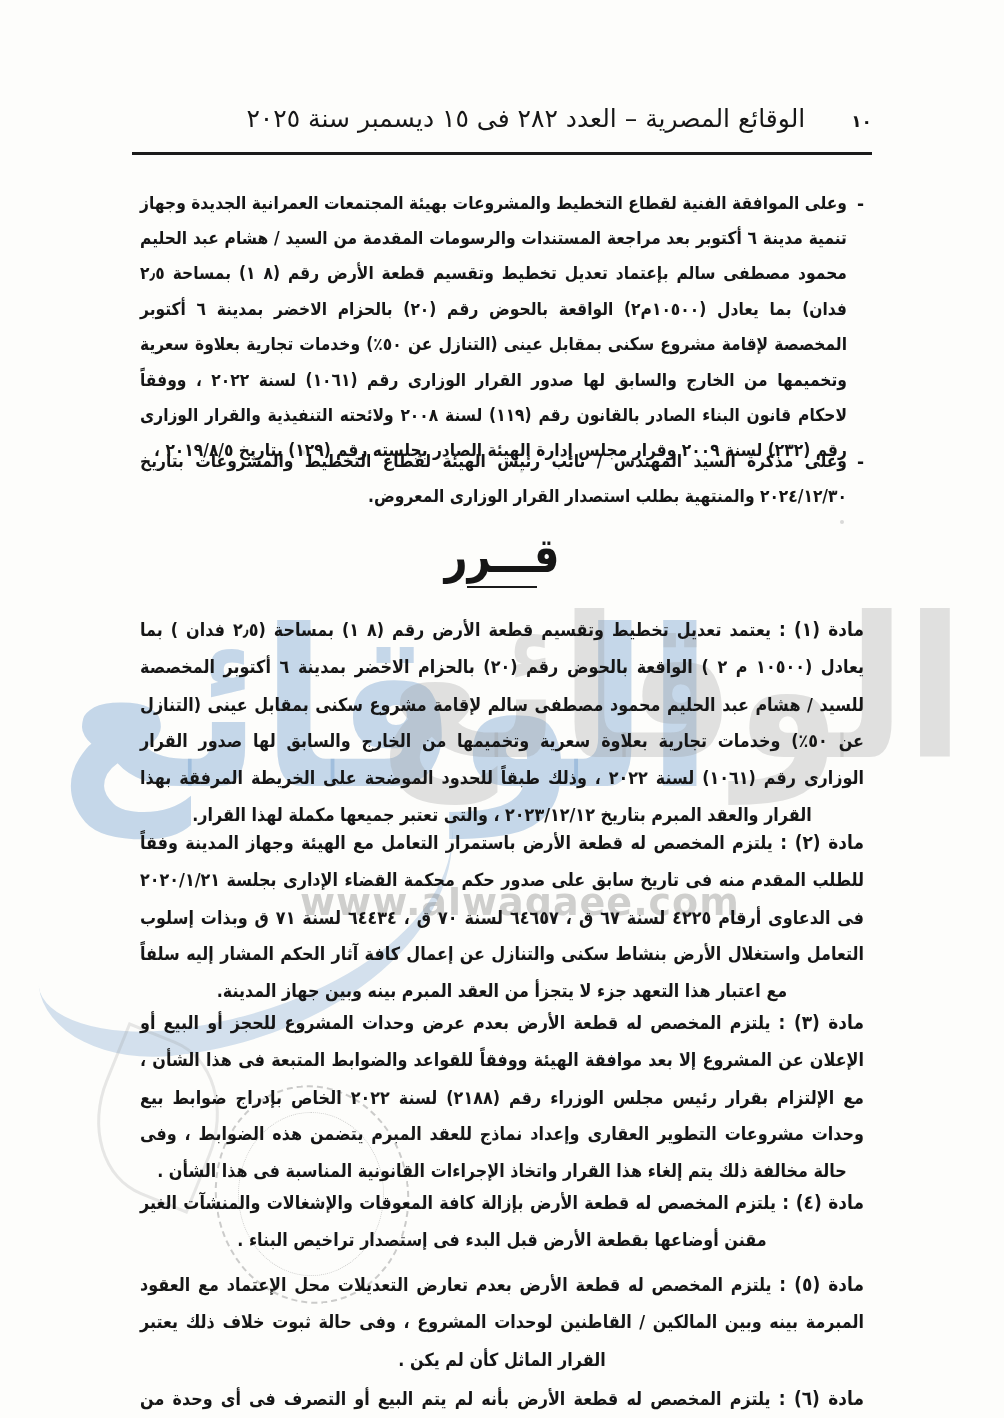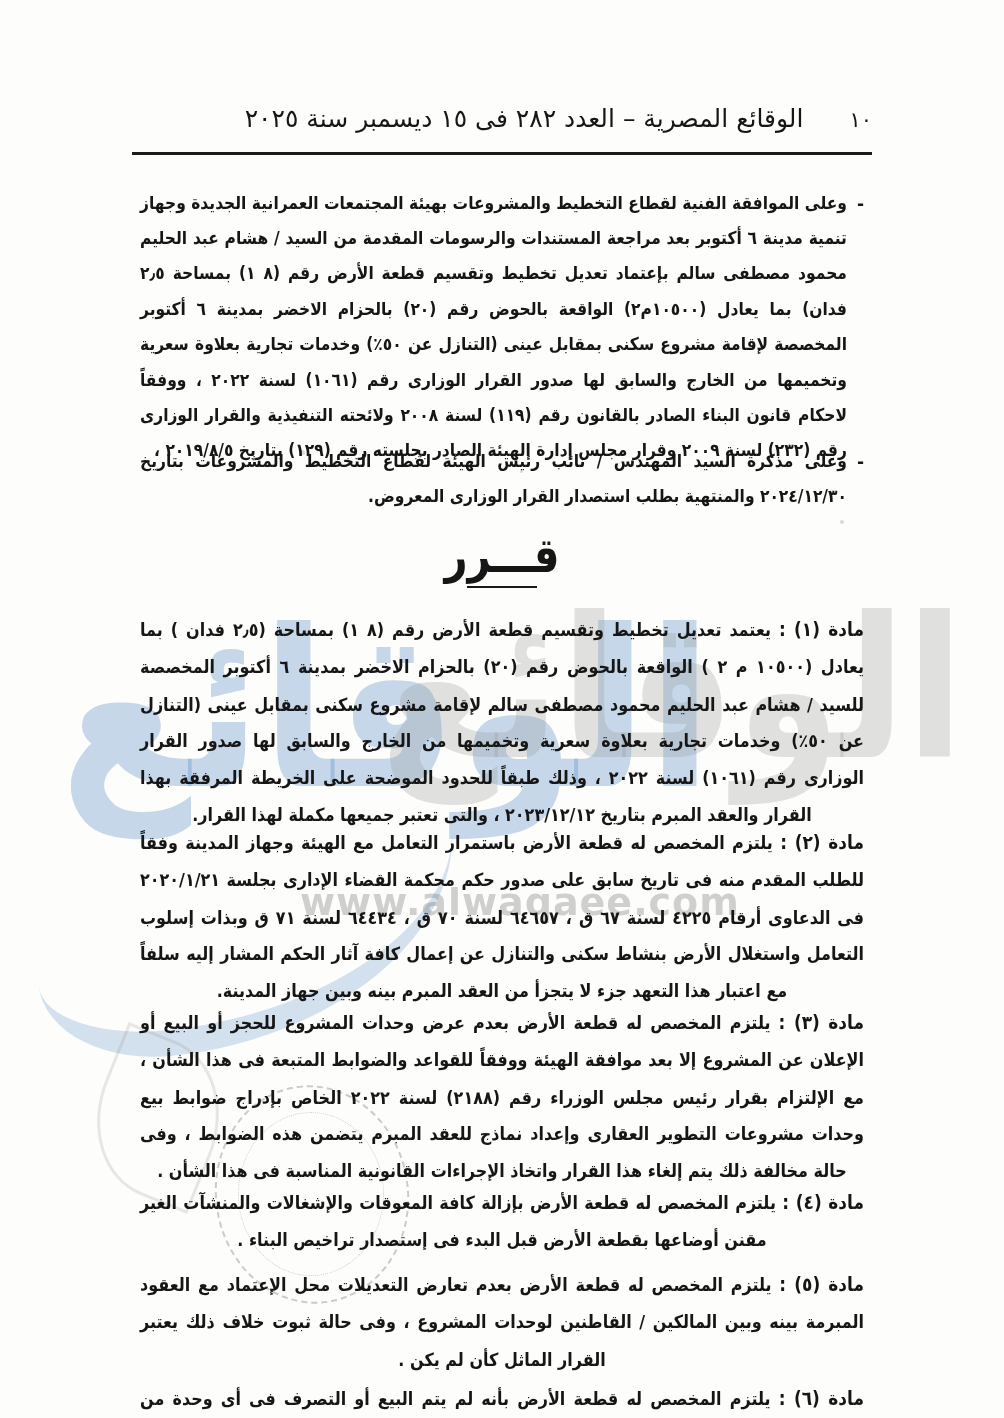--- a/index.html
+++ b/index.html
@@ -98,22 +98,22 @@
     top: 104px;
     left: 132px;
     right: 132px;
     display: flex;
     align-items: baseline;
     justify-content: flex-start;
     gap: 46px;
     direction: rtl;
   }
   .page-number {
-    font-size: 21px;
-    font-weight: 400;
+    font-size: 17px;
+    font-weight: 700;
     letter-spacing: 1px;
   }
   .header-title {
     font-size: 25px;
     font-weight: 400;
     white-space: nowrap;
     letter-spacing: 0px;
   }
   .header-rule {
     position: absolute;

